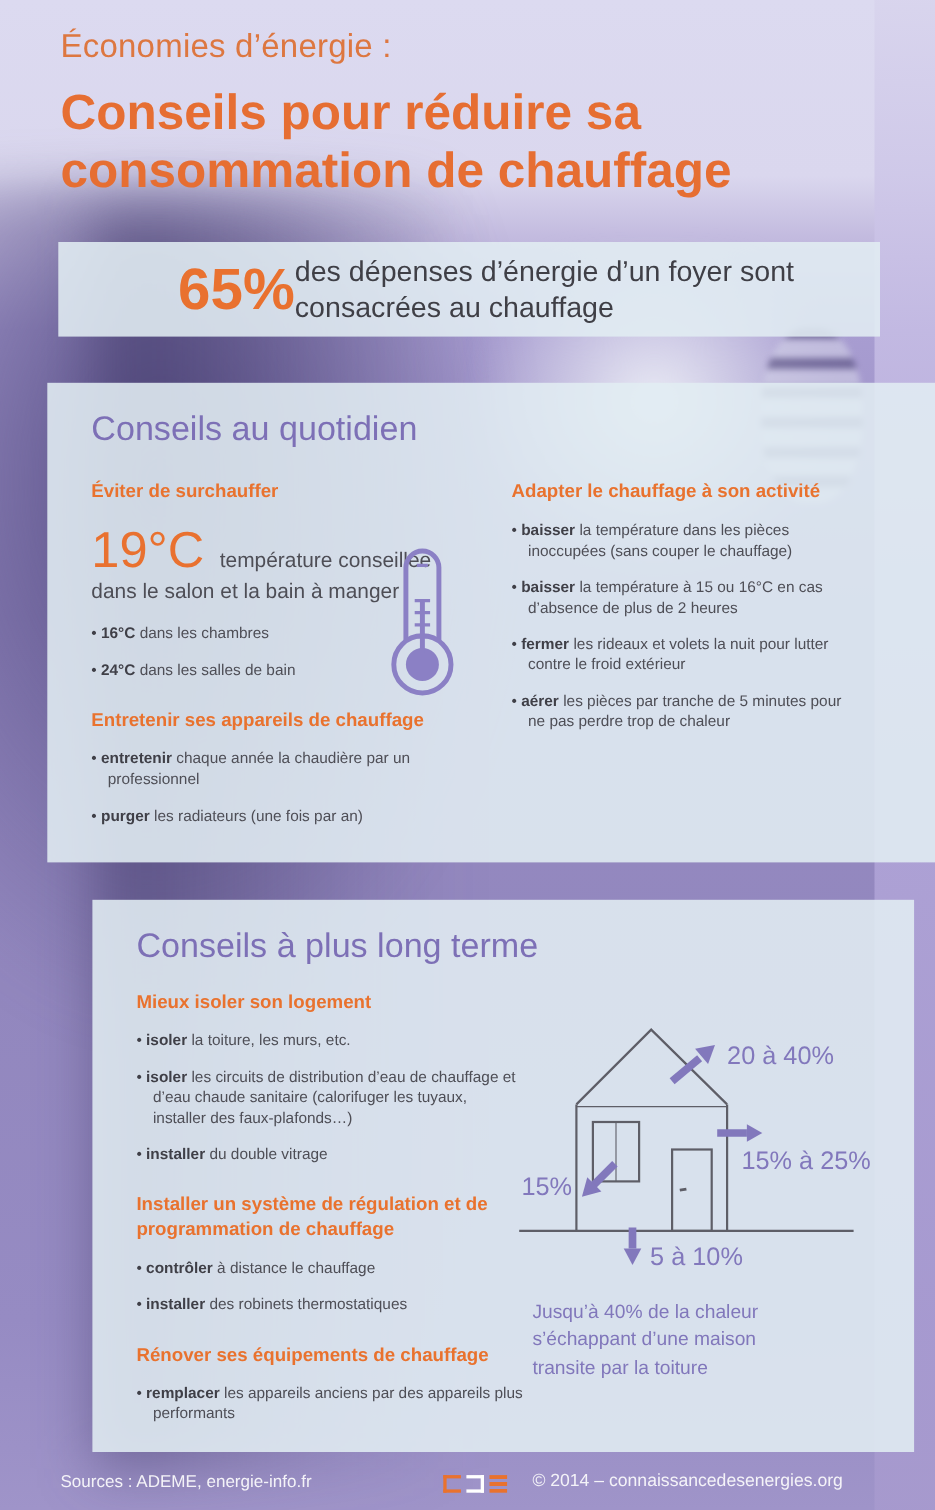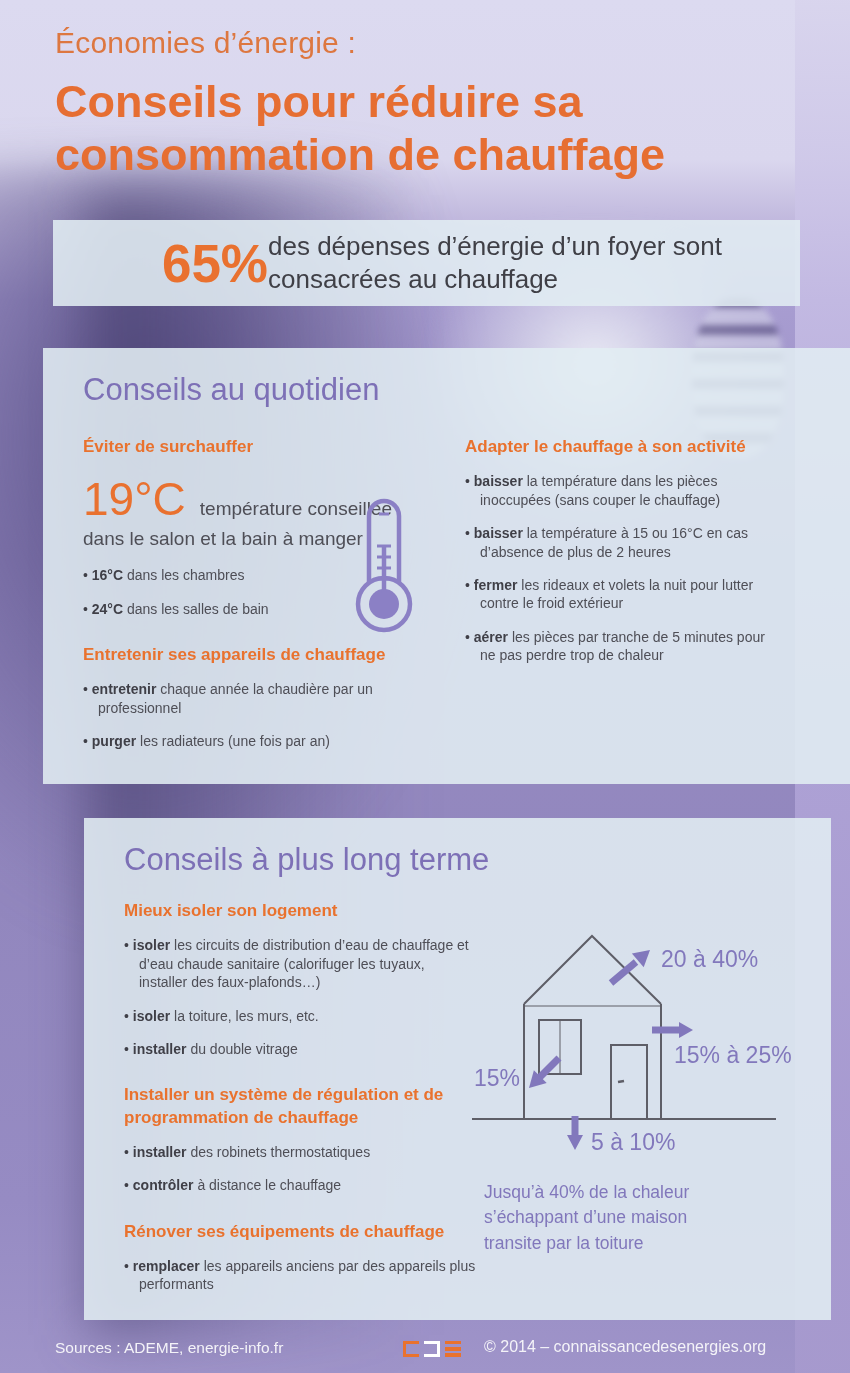--- a/index.html
+++ b/index.html
@@ -146,28 +146,28 @@
     </div>
   </div>
 
   <div class="layer panel panel-long">
     <div class="panel-inner">
       <div class="section-title">Conseils à plus long terme</div>
       <div class="cols" style="margin-top:22px;">
         <div class="col-left">
           <h3 class="sub">Mieux isoler son logement</h3>
           <ul class="blist">
+            <li><b>isoler</b> <span>la toiture, les murs, etc.</span></li>
             <li><b>isoler</b> <span>les circuits de distribution d’eau de chauffage et d’eau chaude sanitaire (calorifuger les tuyaux, installer des faux-plafonds…)</span></li>
-            <li><b>isoler</b> <span>la toiture, les murs, etc.</span></li>
             <li><b>installer</b> <span>du double vitrage</span></li>
           </ul>
           <h3 class="sub gap-top">Installer un système de régulation et de programmation de chauffage</h3>
           <ul class="blist">
+            <li><b>contrôler</b> <span>à distance le chauffage</span></li>
             <li><b>installer</b> <span>des robinets thermostatiques</span></li>
-            <li><b>contrôler</b> <span>à distance le chauffage</span></li>
           </ul>
           <h3 class="sub gap-top">Rénover ses équipements de chauffage</h3>
           <ul class="blist">
             <li><b>remplacer</b> <span>les appareils anciens par des appareils plus performants</span></li>
           </ul>
         </div>
       </div>
 
       <svg class="house-wrap" width="335" height="248" viewBox="0 0 335 248">
 

